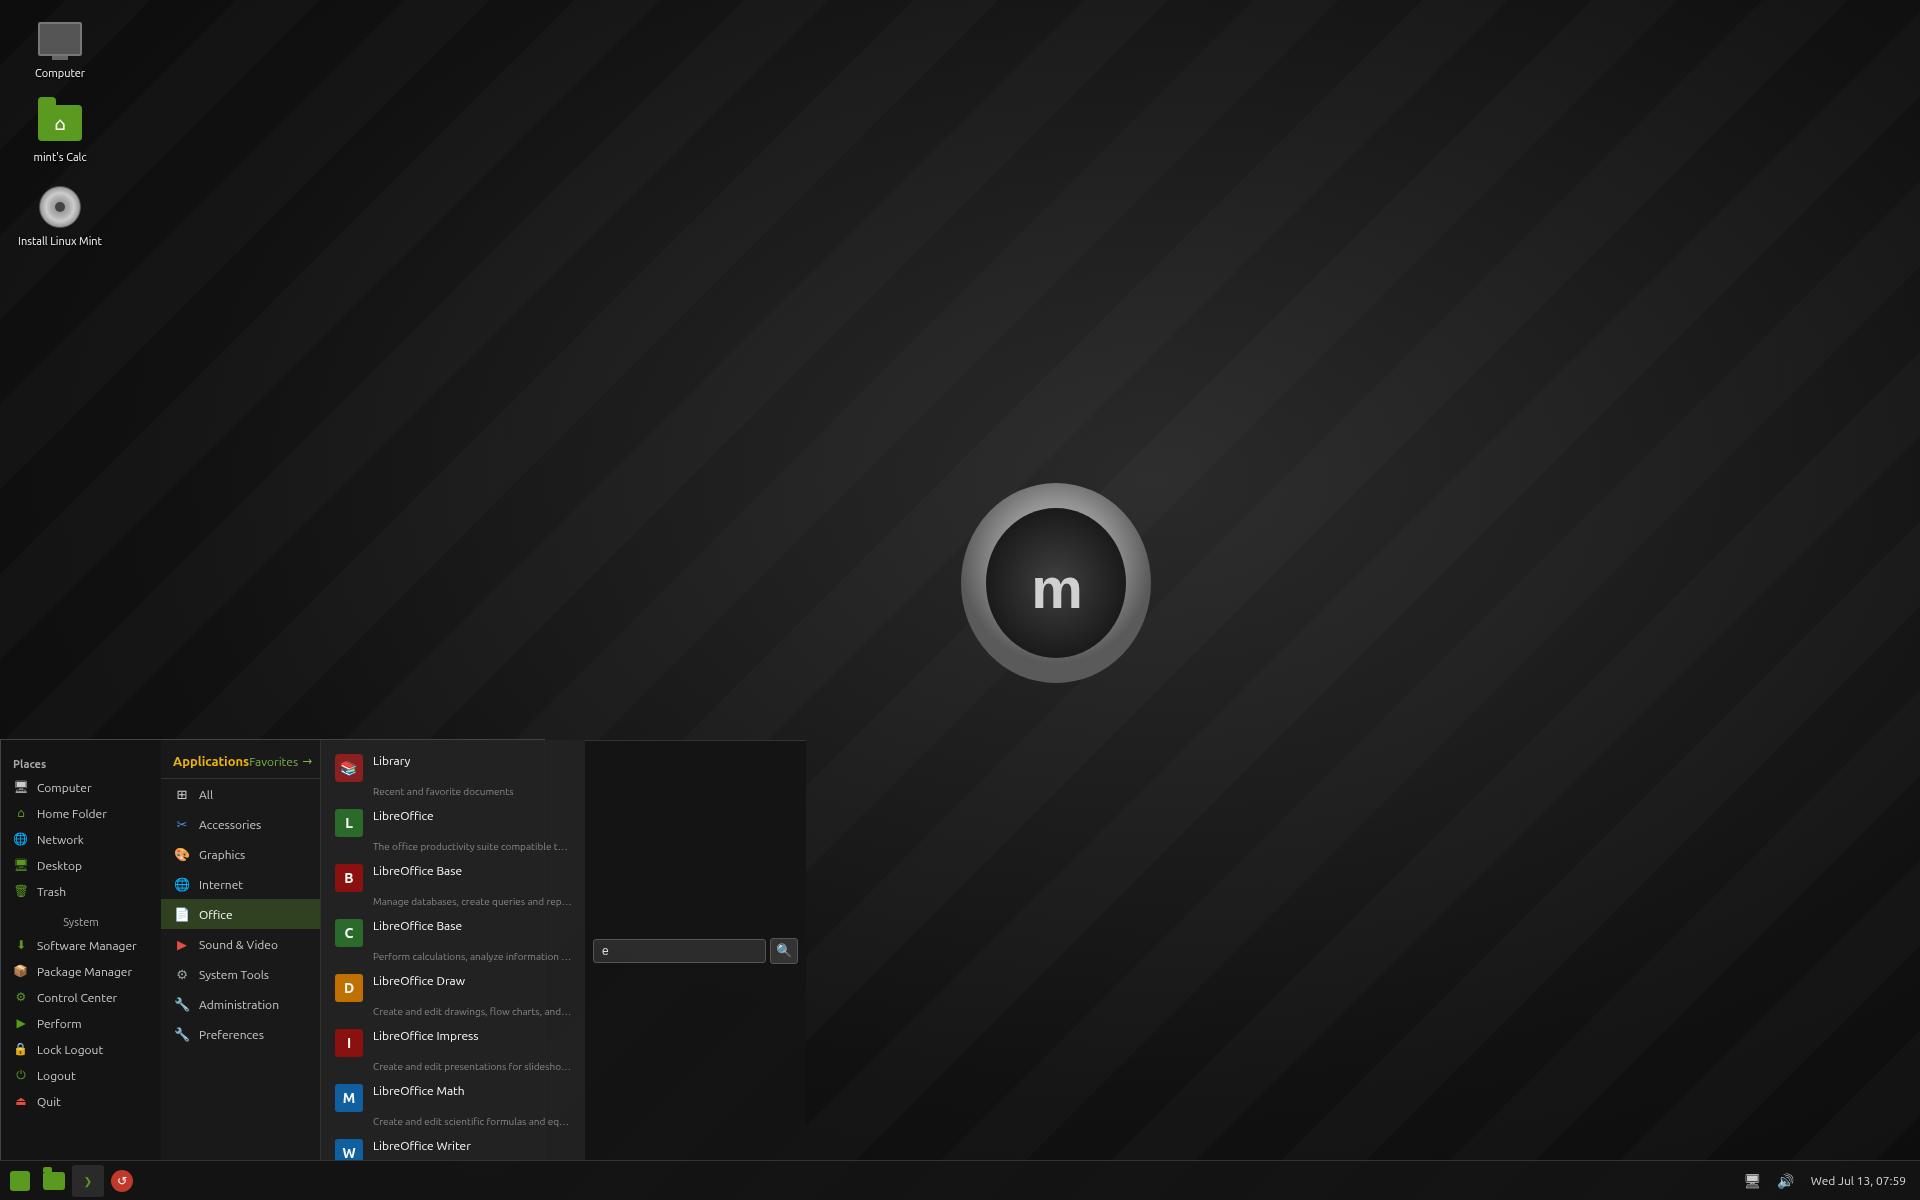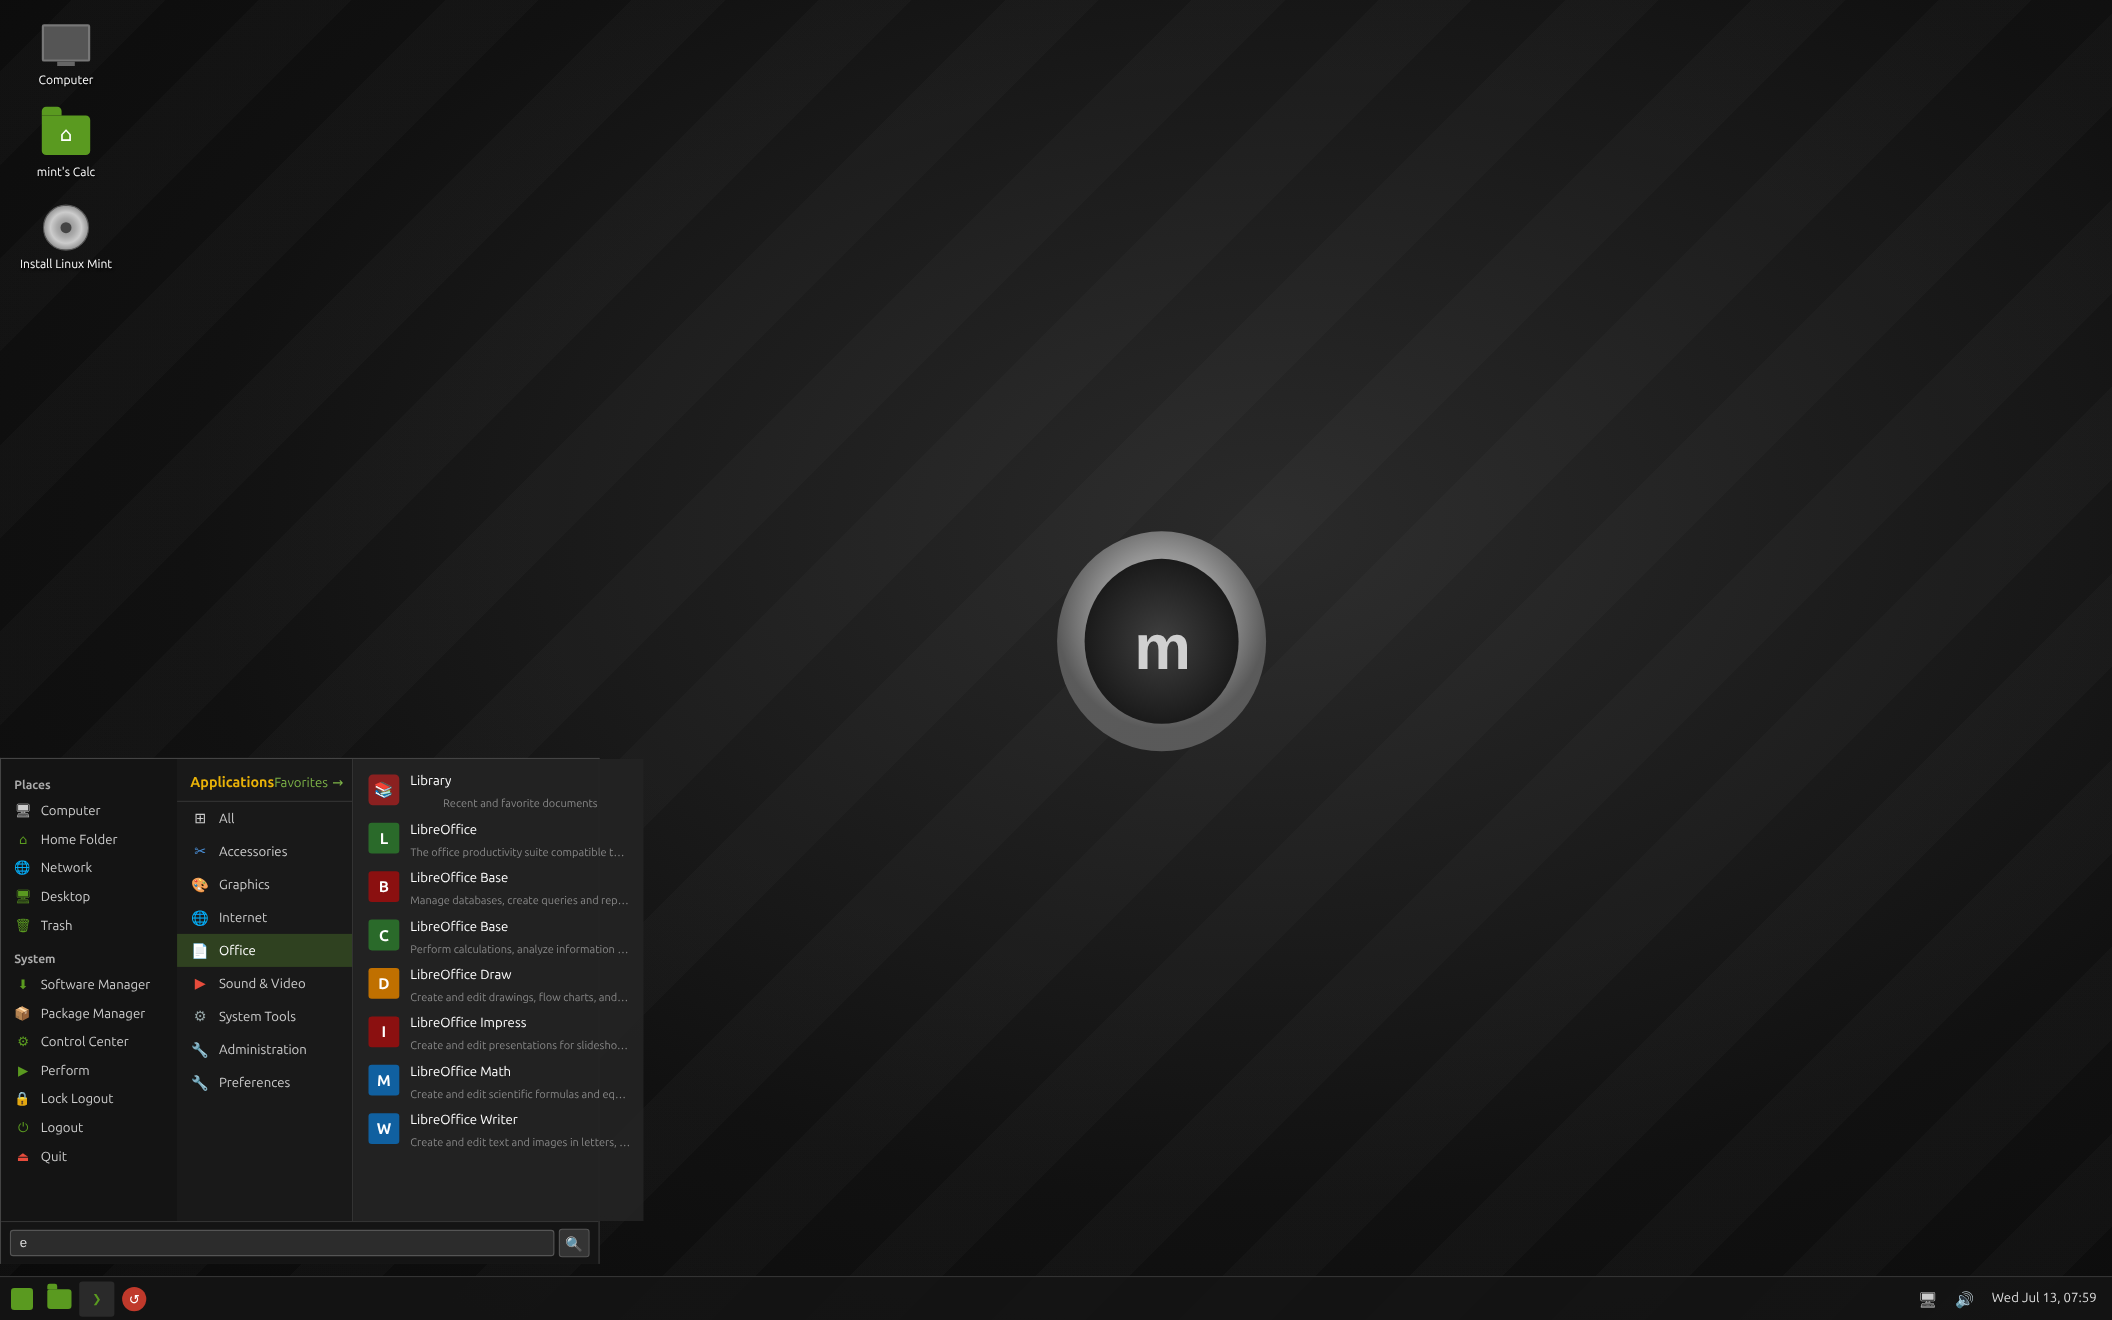--- a/index.html
+++ b/index.html
@@ -177,29 +177,29 @@
       align-items: center;
       gap: 8px;
       padding: 0 10px;
       color: #ddd;
       font-size: 12px;
     }
 
     
     .start-menu {
       position: absolute;
-      bottom: 51px;
+      bottom: 40px;
       left: 0;
       width: 545px;
       background: rgba(30,30,30,0.97);
       border: 1px solid #444;
       border-bottom: none;
       z-index: 200;
       display: flex;
-      flex-direction: column;
+      flex-direction: row;
     }
 
     
     .places-panel {
       width: 160px;
       background: rgba(20,20,20,0.95);
       padding: 10px 0;
       flex-shrink: 0;
     }
 
@@ -229,22 +229,23 @@
       display: flex;
       align-items: center;
       justify-content: center;
       font-size: 12px;
     }
 
     
     .system-title {
       color: #aaa;
       font-size: 11px;
-      font-weight: bold;
+      font-weight: normal;
       padding: 12px 12px 4px;
+      text-align: center;
     }
 
     .menu-body {
       display: flex;
       flex: 1;
     }
 
     
     .categories-panel {
       width: 160px;
@@ -336,26 +337,25 @@
 
     .app-name {
       color: #ffffff;
       font-size: 12px;
       font-weight: 400;
     }
 
     .app-desc {
       color: #888;
       font-size: 10px;
-      margin-top: 8px;
+      margin-top: 19px;
       white-space: nowrap;
       overflow: hidden;
       text-overflow: ellipsis;
       max-width: 200px;
-      text-align: center;
     }
 
     
     .search-bar {
       display: flex;
       align-items: center;
       padding: 6px 8px;
       background: rgba(20,20,20,0.95);
       border-top: 1px solid #333;
     }

